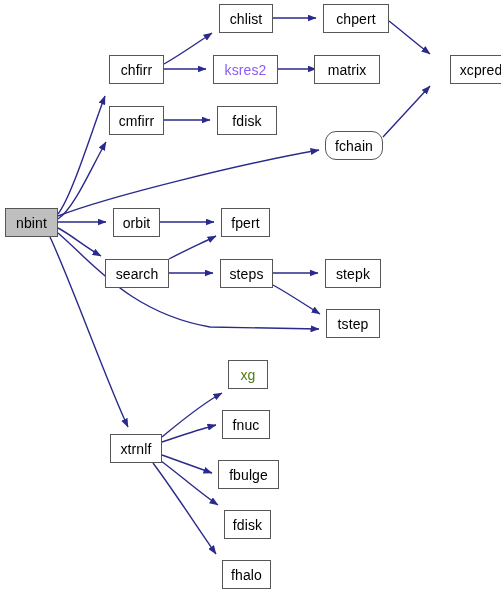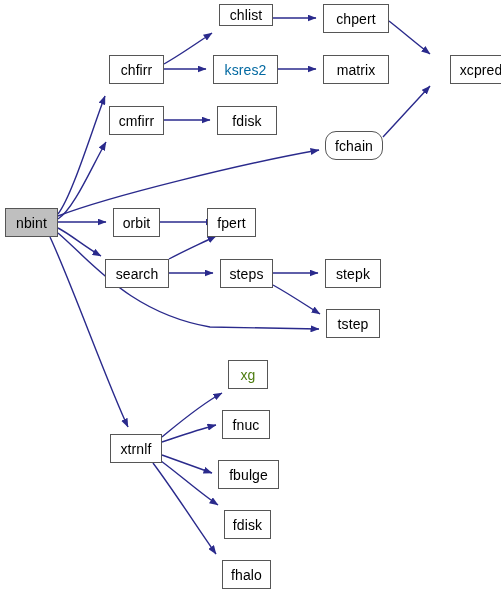--- a/index.html
+++ b/index.html
@@ -106,48 +106,48 @@
       </div>
       <div class="node" style="left: 113px; top: 208px; width: 47px; height: 29px; border-color: rgb(86, 86, 86); background: rgb(255, 255, 255); color: rgb(0, 0, 0);">
         <span class="node-label">orbit</span>
       </div>
       <div class="node" style="left: 105px; top: 259px; width: 64px; height: 29px; border-color: rgb(86, 86, 86); background: rgb(255, 255, 255); color: rgb(0, 0, 0);">
         <span class="node-label">search</span>
       </div>
       <div class="node" style="left: 110px; top: 434px; width: 52px; height: 29px; border-color: rgb(86, 86, 86); background: rgb(255, 255, 255); color: rgb(0, 0, 0);">
         <span class="node-label">xtrnlf</span>
       </div>
-      <div class="node" style="left: 219px; top: 4px; width: 54px; height: 22px; border-color: rgb(86, 86, 86); background: rgb(255, 255, 255); color: rgb(0, 0, 0);">
+      <div class="node" style="left: 219px; top: 4px; width: 54px; height: 29px; border-color: rgb(86, 86, 86); background: rgb(255, 255, 255); color: rgb(0, 0, 0);">
         <span class="node-label">chlist</span>
       </div>
-      <div class="node" style="left: 213px; top: 55px; width: 65px; height: 29px; border-color: rgb(86, 86, 86); background: rgb(255, 255, 255); color: #0369a1;">
+      <div class="node" style="left: 213px; top: 55px; width: 65px; height: 29px; border-color: rgb(86, 86, 86); background: rgb(255, 255, 255); color: #8b5cf6;">
         <span class="node-label">ksres2</span>
       </div>
       <div class="node" style="left: 217px; top: 106px; width: 60px; height: 29px; border-color: rgb(86, 86, 86); background: rgb(255, 255, 255); color: rgb(0, 0, 0);">
         <span class="node-label">fdisk</span>
       </div>
       <div class="node" style="left: 325px; top: 131px; width: 58px; height: 29px; border-color: rgb(86, 86, 86); background: rgb(255, 255, 255); color: rgb(0, 0, 0); border-radius: 11px;">
         <span class="node-label">fchain</span>
       </div>
-      <div class="node" style="left: 207px; top: 208px; width: 49px; height: 29px; border-color: rgb(86, 86, 86); background: rgb(255, 255, 255); color: rgb(0, 0, 0);">
+      <div class="node" style="left: 221px; top: 208px; width: 49px; height: 29px; border-color: rgb(86, 86, 86); background: rgb(255, 255, 255); color: rgb(0, 0, 0);">
         <span class="node-label">fpert</span>
       </div>
       <div class="node" style="left: 220px; top: 259px; width: 53px; height: 29px; border-color: rgb(86, 86, 86); background: rgb(255, 255, 255); color: rgb(0, 0, 0);">
         <span class="node-label">steps</span>
       </div>
       <div class="node" style="left: 325px; top: 259px; width: 56px; height: 29px; border-color: rgb(86, 86, 86); background: rgb(255, 255, 255); color: rgb(0, 0, 0);">
         <span class="node-label">stepk</span>
       </div>
       <div class="node" style="left: 326px; top: 309px; width: 54px; height: 29px; border-color: rgb(86, 86, 86); background: rgb(255, 255, 255); color: rgb(0, 0, 0);">
         <span class="node-label">tstep</span>
       </div>
       <div class="node" style="left: 323px; top: 4px; width: 66px; height: 29px; border-color: rgb(86, 86, 86); background: rgb(255, 255, 255); color: rgb(0, 0, 0);">
         <span class="node-label">chpert</span>
       </div>
-      <div class="node" style="left: 323px; top: 55px; width: 66px; height: 29px; border-color: rgb(86, 86, 86); background: rgb(255, 255, 255); color: rgb(0, 0, 0);">
+      <div class="node" style="left: 314px; top: 55px; width: 66px; height: 29px; border-color: rgb(86, 86, 86); background: rgb(255, 255, 255); color: rgb(0, 0, 0);">
         <span class="node-label">matrix</span>
       </div>
       <div class="node" style="left: 434px; top: 55px; width: 62px; height: 29px; border-color: rgb(86, 86, 86); background: rgb(255, 255, 255); color: rgb(0, 0, 0); margin-left: 16px;">
         <span class="node-label">xcpred</span>
       </div>
       <div class="node" style="left: 228px; top: 360px; width: 40px; height: 29px; border-color: rgb(86, 86, 86); background: rgb(255, 255, 255); color: #4d7c0f;">
         <span class="node-label">xg</span>
       </div>
       <div class="node" style="left: 222px; top: 410px; width: 48px; height: 29px; border-color: rgb(86, 86, 86); background: rgb(255, 255, 255); color: rgb(0, 0, 0);">
         <span class="node-label">fnuc</span>

